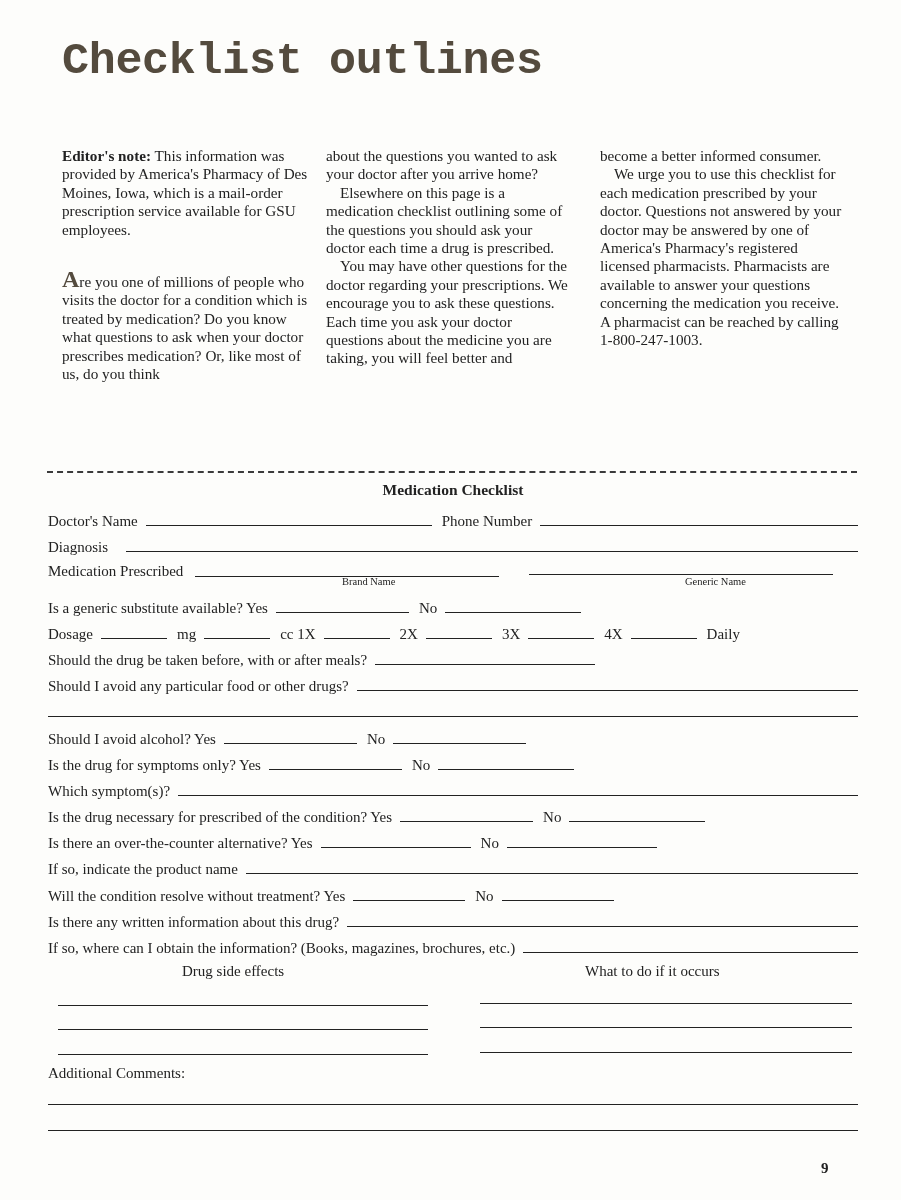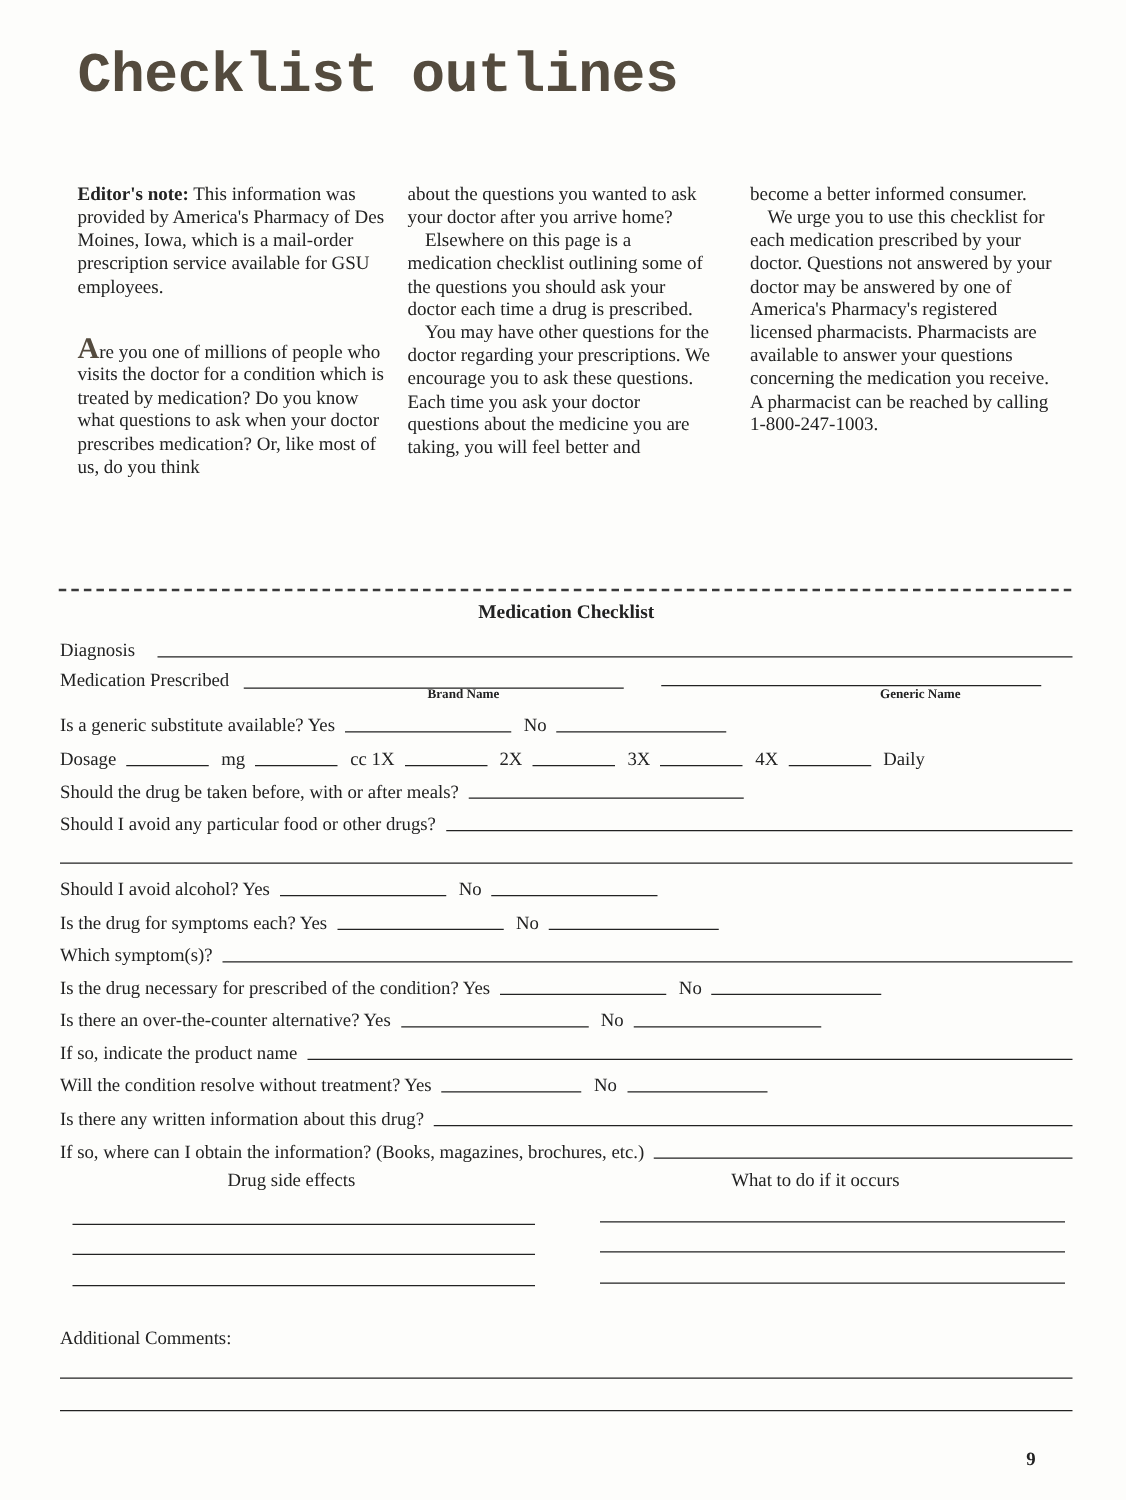--- a/index.html
+++ b/index.html
@@ -59,21 +59,21 @@
     }
     .row .lbl { padding-right: 8px; line-height: 18px; }
     .row .lbl.mid { padding-left: 10px; }
     .blank {
       display: inline-block; height: 0;
       border-bottom: 1px solid #222;
       margin-bottom: 4px;
     }
     .grow { flex: 1; }
     .sublabels {
-      position: absolute; top: 20px; font-size: 10.5px; font-weight: bold;
+      position: absolute; top: 20px; font-size: 10.5px; font-weight: normal;
       color: #222;
     }
     .two-col-head {
       position: relative; height: 26px; display: flex;
     }
     .two-col-head span { position: absolute; top: 6px; }
     .se-lines { position: relative; height: 96px; }
     .se-line {
       position: absolute; height: 0; border-bottom: 1px solid #222;
     }
@@ -107,32 +107,38 @@
 <div class="col col3">
   <p>become a better informed consumer.</p>
   <p class="indent">We urge you to use this checklist for each medication prescribed by your doctor. Questions not answered by your doctor may be answered by one of America's Pharmacy's registered licensed pharmacists. Pharmacists are available to answer your questions concerning the medication you receive. A pharmacist can be reached by calling 1-800-247-1003.</p>
 </div>
 
 <div class="divider"></div>
 
 <div class="form">
   <div class="form-title">Medication Checklist</div>
 
+  <div class="row">
+    <span class="lbl">Doctor's Name</span>
+    <span class="blank" style="width:286px"></span>
+    <span class="lbl mid">Phone Number</span>
+    <span class="blank grow"></span>
+  </div>
 
   <div class="row">
     <span class="lbl" style="padding-right:18px">Diagnosis</span>
     <span class="blank grow"></span>
   </div>
 
   <div class="row" style="height:34px; align-items:flex-start; padding-top:6px; box-sizing:border-box;">
     <span class="lbl" style="padding-right:12px;">Medication  Prescribed</span>
     <span class="blank" style="width:304px; margin-top:14px;"></span>
     <span class="blank" style="width:304px; margin-left:30px; margin-top:12px;"></span>
     <span class="sublabels" style="left:294px">Brand Name</span>
-    <span class="sublabels" style="left:656px">Generic Name</span>
+    <span class="sublabels" style="left:637px">Generic Name</span>
   </div>
 
   <div class="row">
     <span class="lbl">Is a generic substitute available? Yes</span>
     <span class="blank" style="width:133px"></span>
     <span class="lbl mid">No</span>
     <span class="blank" style="width:136px"></span>
   </div>
 
   <div class="row">
@@ -166,21 +172,21 @@
   </div>
 
   <div class="row">
     <span class="lbl">Should I avoid alcohol? Yes</span>
     <span class="blank" style="width:133px"></span>
     <span class="lbl mid">No</span>
     <span class="blank" style="width:133px"></span>
   </div>
 
   <div class="row">
-    <span class="lbl">Is the drug for symptoms each? Yes</span>
+    <span class="lbl">Is the drug for symptoms only? Yes</span>
     <span class="blank" style="width:133px"></span>
     <span class="lbl mid">No</span>
     <span class="blank" style="width:136px"></span>
   </div>
 
   <div class="row">
     <span class="lbl">Which  symptom(s)?</span>
     <span class="blank grow"></span>
   </div>
 
@@ -227,20 +233,20 @@
 
   <div class="se-lines">
     <span class="se-line" style="left:10px; width:370px; top:22px"></span>
     <span class="se-line" style="left:432px; width:372px; top:20px"></span>
     <span class="se-line" style="left:10px; width:370px; top:46px"></span>
     <span class="se-line" style="left:432px; width:372px; top:44px"></span>
     <span class="se-line" style="left:10px; width:370px; top:71px"></span>
     <span class="se-line" style="left:432px; width:372px; top:69px"></span>
   </div>
 
-  <div style="position:relative; top:-14px;margin-top:24px;">Additional Comments:</div>
+  <div style="position:relative; top:-14px;">Additional Comments:</div>
   <div style="position:relative; height:60px;">
     <span class="se-line" style="left:0; width:810px; top:8px"></span>
     <span class="se-line" style="left:0; width:810px; top:34px"></span>
   </div>
 </div>
 
 <div class="page-number">9</div>
 
 </body></html>

